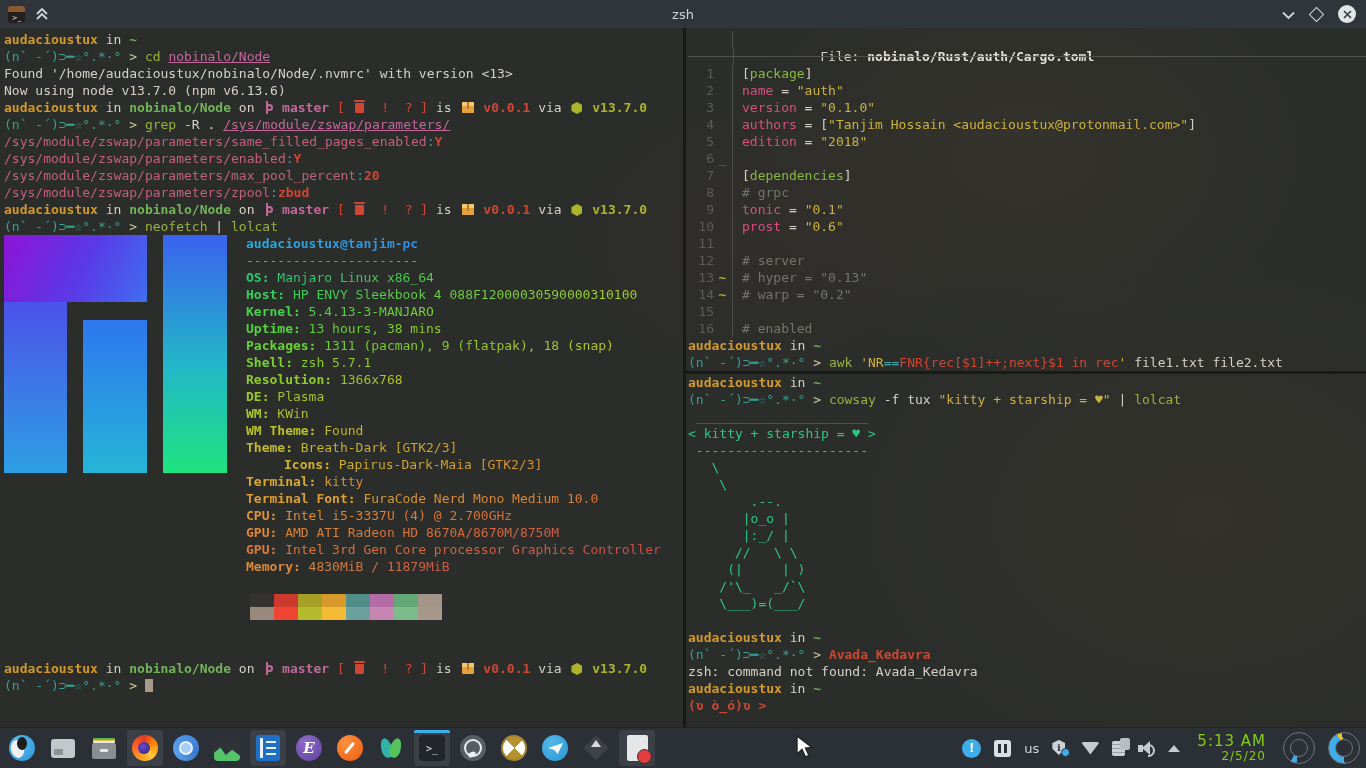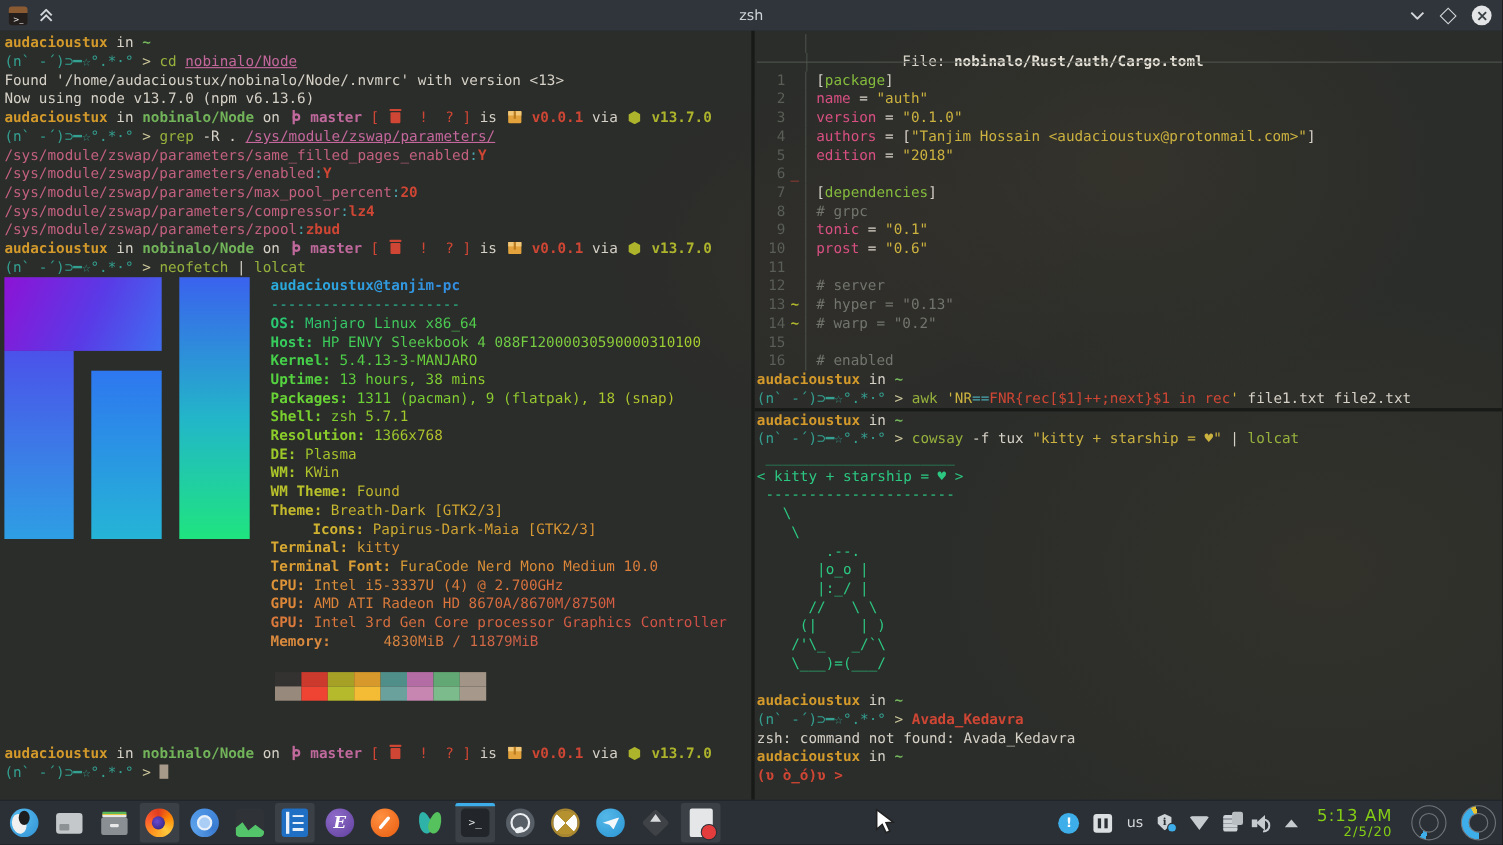--- a/index.html
+++ b/index.html
@@ -234,21 +234,20 @@
       <div>
           <div class="tl"><span class="c-u">audacioustux</span><span class="c-fg"> in </span><span class="c-gb">~</span></div>
           <div class="tl"><span class="c-te">(n` -´)⊃━☆°.*·° </span><span class="c-pr">&gt; </span><span class="c-cmd">cd </span><span class="c-pu">nobinalo/Node</span></div>
           <div class="tl"><span class="c-fg">Found '/home/audacioustux/nobinalo/Node/.nvmrc' with version &lt;13&gt;</span></div>
           <div class="tl"><span class="c-fg">Now using node v13.7.0 (npm v6.13.6)</span></div>
           <div class="tl"><span class="c-u">audacioustux</span><span class="c-fg"> in </span><span class="c-gb">nobinalo/Node</span><span class="c-fg"> on </span><span class="ic ic-branch"></span><span class="c-pkb"> master </span><span class="c-rd">[ </span><span class="ic ic-trash"></span><span class="c-rd">  !  ? ] </span><span class="c-fg">is </span><span class="ic ic-package"></span><span class="c-rdb"> v0.0.1</span><span class="c-fg"> via </span><span class="ic ic-hexagon"></span><span class="c-ng"> v13.7.0</span></div>
           <div class="tl"><span class="c-te">(n` -´)⊃━☆°.*·° </span><span class="c-pr">&gt; </span><span class="c-cmd">grep </span><span class="c-fg">-R . </span><span class="c-pu">/sys/module/zswap/parameters/</span></div>
           <div class="tl"><span class="c-pk">/sys/module/zswap/parameters/same_filled_pages_enabled</span><span class="c-cy">:</span><span class="c-rdb">Y</span></div>
           <div class="tl"><span class="c-pk">/sys/module/zswap/parameters/enabled</span><span class="c-cy">:</span><span class="c-rdb">Y</span></div>
           <div class="tl"><span class="c-pk">/sys/module/zswap/parameters/max_pool_percent</span><span class="c-cy">:</span><span class="c-rdb">20</span></div>
-          <div class="tl"><span class="c-pk">/sys/module/zswap/parameters/compressor</span><span class="c-cy">:</span><span class="c-rdb">lz4</span></div>
           <div class="tl"><span class="c-pk">/sys/module/zswap/parameters/zpool</span><span class="c-cy">:</span><span class="c-rdb">zbud</span></div>
           <div class="tl"><span class="c-u">audacioustux</span><span class="c-fg"> in </span><span class="c-gb">nobinalo/Node</span><span class="c-fg"> on </span><span class="ic ic-branch"></span><span class="c-pkb"> master </span><span class="c-rd">[ </span><span class="ic ic-trash"></span><span class="c-rd">  !  ? ] </span><span class="c-fg">is </span><span class="ic ic-package"></span><span class="c-rdb"> v0.0.1</span><span class="c-fg"> via </span><span class="ic ic-hexagon"></span><span class="c-ng"> v13.7.0</span></div>
           <div class="tl"><span class="c-te">(n` -´)⊃━☆°.*·° </span><span class="c-pr">&gt; </span><span class="c-cmd">neofetch</span><span class="c-fg"> | </span><span class="c-cmd">lolcat</span></div>
         </div>
       <div class="nf-row">
         <div class="nf-logo">
           <div class="lg-top"></div>
           <div class="lg-left"></div>
           <div class="lg-mid"></div>
           <div class="lg-right"></div>
@@ -267,21 +266,21 @@
               <div class="tl"><span class="nf-l" style="color: rgb(156, 201, 42);">DE:</span><span class="nf-v gt" style="background-image: linear-gradient(90deg, rgb(156, 201, 42), rgb(178, 197, 42));"> Plasma</span></div>
               <div class="tl"><span class="nf-l" style="color: rgb(170, 197, 42);">WM:</span><span class="nf-v gt" style="background-image: linear-gradient(90deg, rgb(170, 197, 42), rgb(191, 192, 43));"> KWin</span></div>
               <div class="tl"><span class="nf-l" style="color: rgb(184, 192, 43);">WM Theme:</span><span class="nf-v gt" style="background-image: linear-gradient(90deg, rgb(184, 192, 43), rgb(204, 180, 46));"> Found</span></div>
               <div class="tl"><span class="nf-l" style="color: rgb(196, 186, 45);">Theme:</span><span class="nf-v gt" style="background-image: linear-gradient(90deg, rgb(196, 186, 45), rgb(216, 161, 50));"> Breath-Dark [GTK2/3]</span></div>
               <div class="tl"><span class="nf-l" style="color: rgb(207, 178, 48); margin-left: 38px;">Icons:</span><span class="nf-v gt" style="background-image: linear-gradient(90deg, rgb(207, 178, 48), rgb(221, 146, 53));"> Papirus-Dark-Maia [GTK2/3]</span></div>
               <div class="tl"><span class="nf-l" style="color: rgb(215, 169, 50);">Terminal:</span><span class="nf-v gt" style="background-image: linear-gradient(90deg, rgb(215, 169, 50), rgb(221, 139, 55));"> kitty</span></div>
               <div class="tl"><span class="nf-l" style="color: rgb(220, 159, 53);">Terminal Font:</span><span class="nf-v gt" style="background-image: linear-gradient(90deg, rgb(220, 159, 53), rgb(222, 124, 59));"> FuraCode Nerd Mono Medium 10.0</span></div>
               <div class="tl"><span class="nf-l" style="color: rgb(222, 147, 56);">CPU:</span><span class="nf-v gt" style="background-image: linear-gradient(90deg, rgb(222, 147, 56), rgb(220, 108, 63));"> Intel i5-3337U (4) @ 2.700GHz</span></div>
               <div class="tl"><span class="nf-l" style="color: rgb(222, 135, 57);">GPU:</span><span class="nf-v gt" style="background-image: linear-gradient(90deg, rgb(222, 135, 57), rgb(216, 93, 67));"> AMD ATI Radeon HD 8670A/8670M/8750M</span></div>
               <div class="tl"><span class="nf-l" style="color: rgb(220, 122, 60);">GPU:</span><span class="nf-v gt" style="background-image: linear-gradient(90deg, rgb(220, 122, 60), rgb(209, 76, 73));"> Intel 3rd Gen Core processor Graphics Controller</span></div>
-              <div class="tl"><span class="nf-l" style="color: rgb(217, 138, 62);">Memory:</span><span class="nf-v gt" style="background-image: linear-gradient(90deg, rgb(217, 138, 62), rgb(206, 90, 74)); margin-left: 40px;"> 4830MiB / 11879MiB</span></div>
+              <div class="tl"><span class="nf-l" style="color: rgb(217, 138, 62);">Memory:</span><span class="nf-v gt" style="background-image: linear-gradient(90deg, rgb(217, 138, 62), rgb(206, 90, 74));"> 4830MiB / 11879MiB</span></div>
             </div>
         </div>
       </div>
       <div class="sp19"></div>
       <div class="pal-wrap">
         <div class="pal-row">
             <span class="pal" style="background: rgb(51, 50, 49);"></span>
             <span class="pal" style="background: rgb(204, 57, 45);"></span>
             <span class="pal" style="background: rgb(166, 161, 38);"></span>
             <span class="pal" style="background: rgb(216, 153, 44);"></span>

